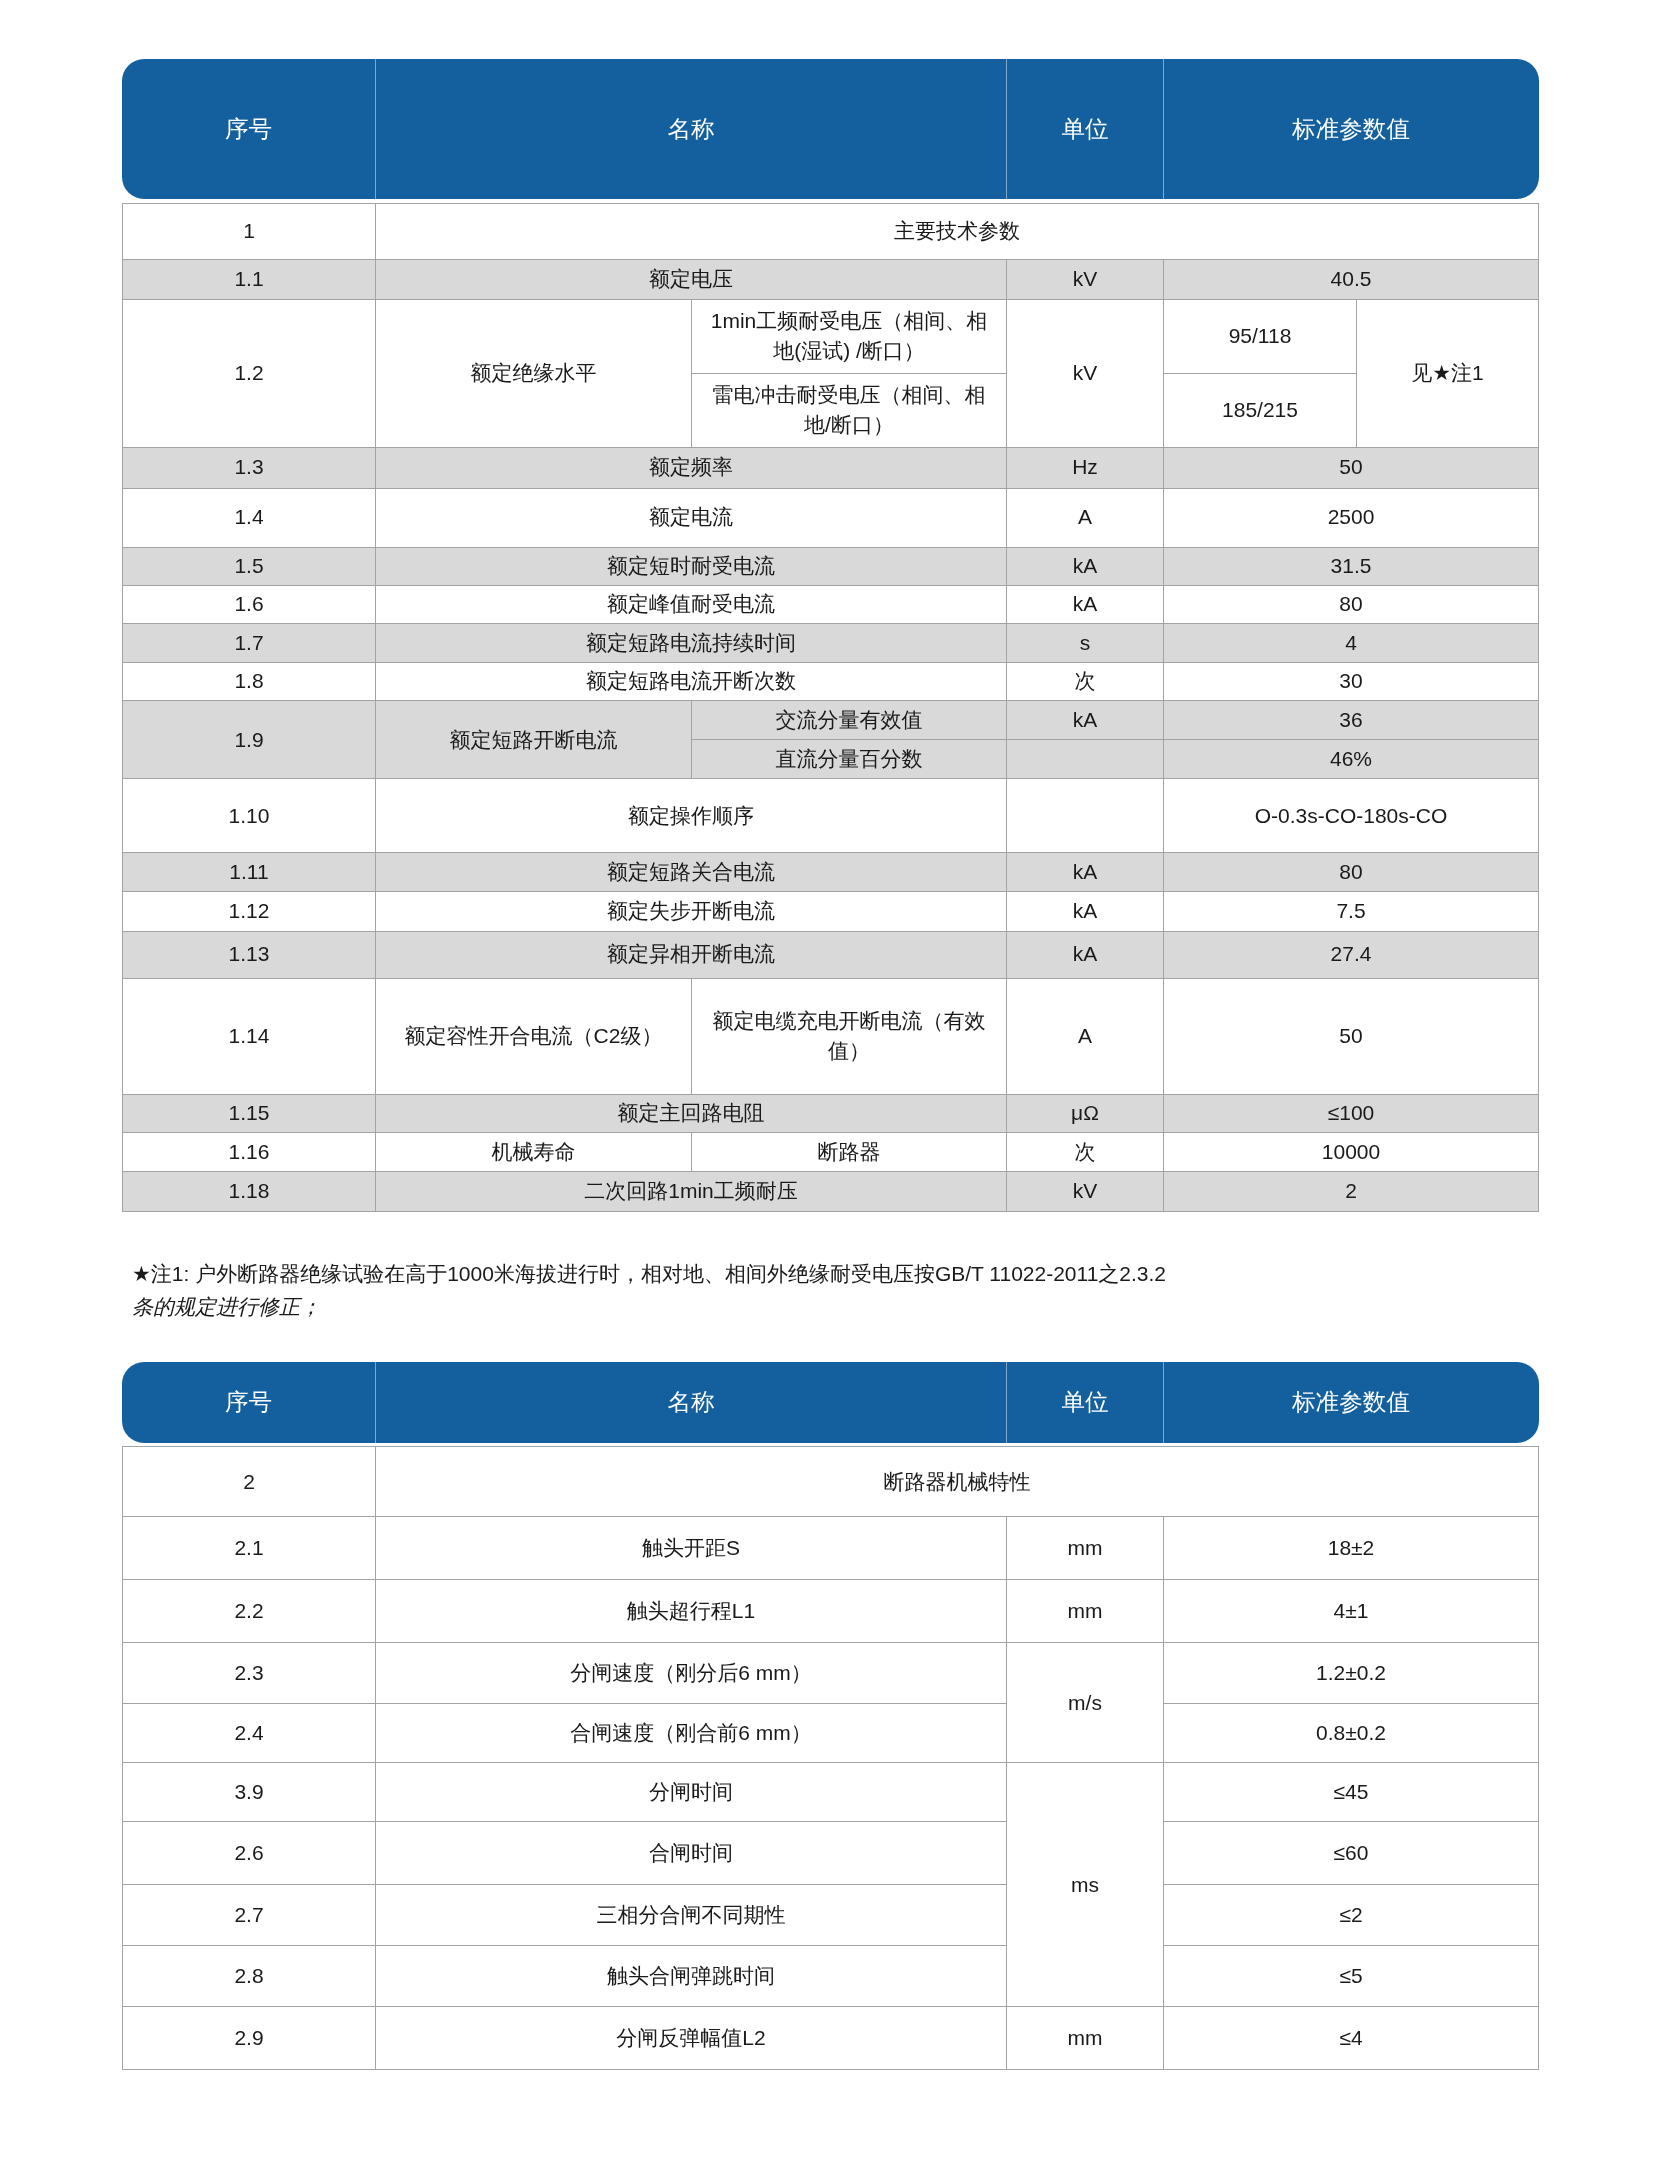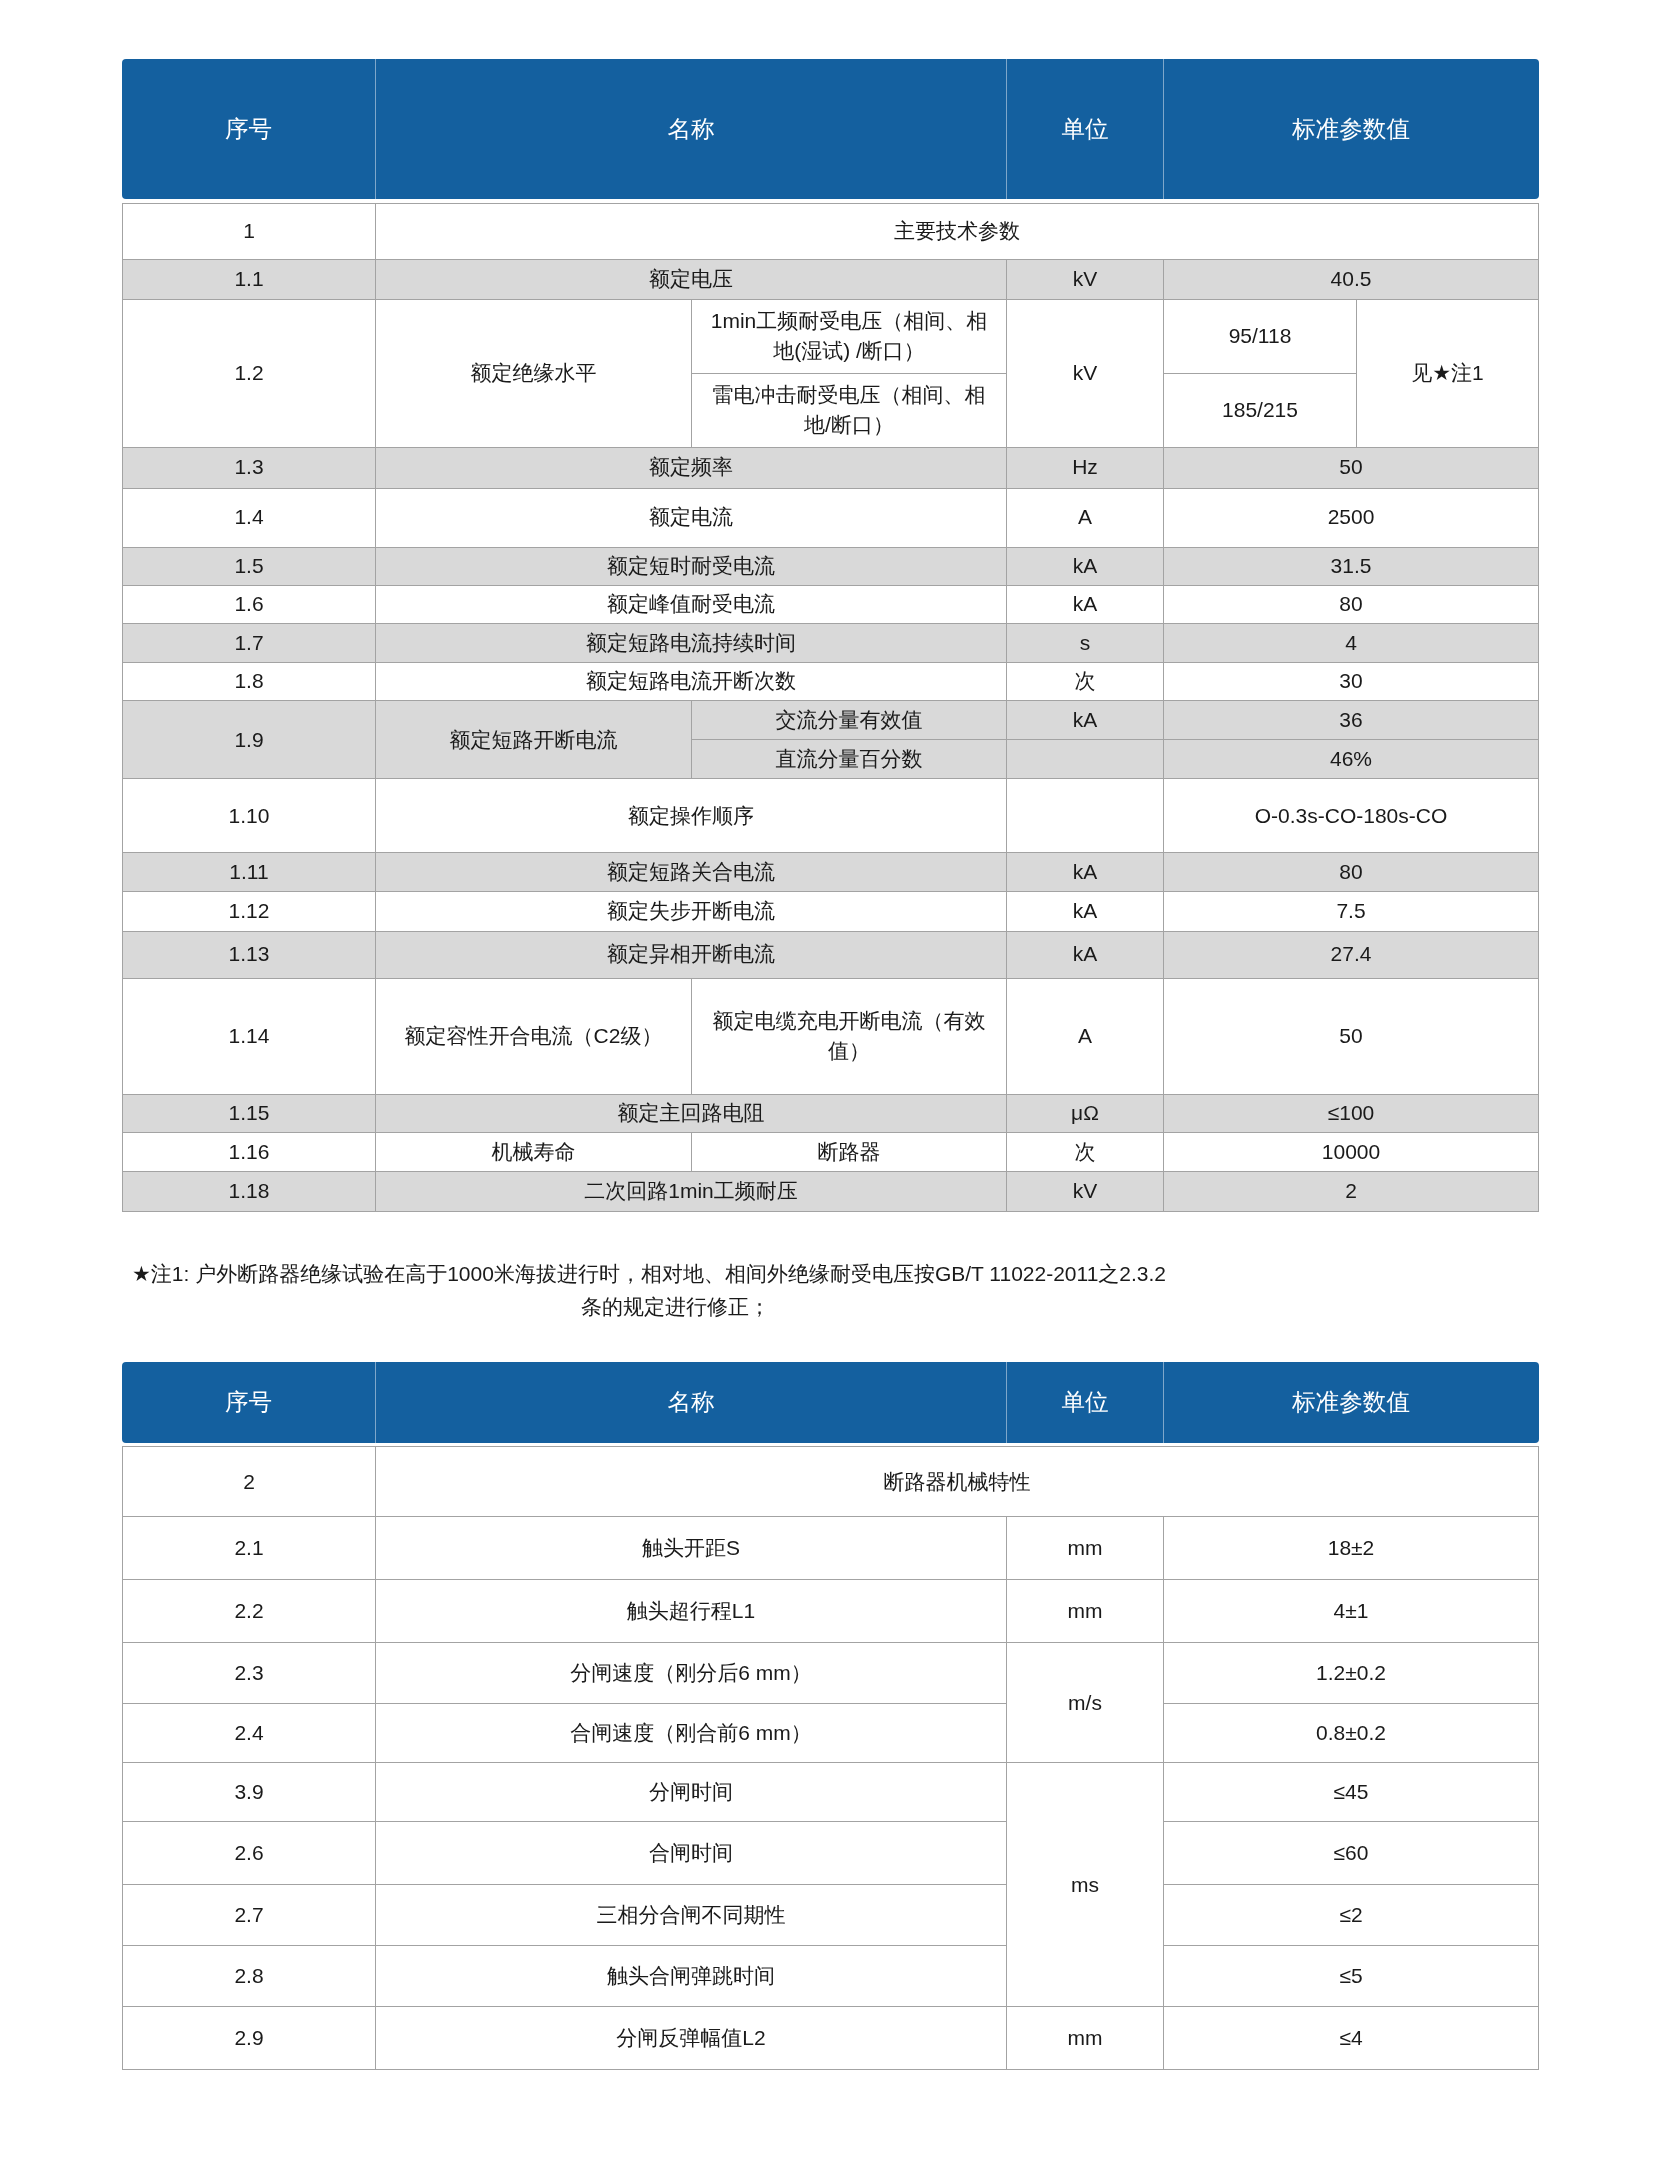--- a/index.html
+++ b/index.html
@@ -22,21 +22,21 @@
   }
   .sheet{padding:59px 0 114px 122px;}
 
   
   .thead{
     display:grid;
     grid-template-columns:253px 631px 157px 375px;
     width:1417px;
     background:var(--header-bg);
     color:var(--header-text);
-    border-radius:4px;
+    border-radius:22px;
     font-size:23.6px;
     margin-bottom:3.5px;
   }
   .thead.h160{height:140px;}
   .thead.h93{height:81px;}
   .thead .hc{
     display:flex;align-items:center;justify-content:center;
     border-left:1.7px solid rgba(255,255,255,.45);
   }
   .thead .hc:first-child{border-left:none;}
@@ -67,21 +67,21 @@
   .h85{height:74px}.h105{height:116px}
 
   
   .note{
     width:1087px;
     margin:45px 0 38px 10px;
     font-size:21px;
     line-height:1.6;
   }
   .note .l1{white-space:nowrap;}
-  .note .l2{text-align:center;}
+  .note .l2{text-align:left;font-style:italic;}
 </style>
 </head>
 <body>
 
 <div class="sheet">
 
   <div class="thead h160">
     <div class="hc">序号</div>
     <div class="hc">名称</div>
     <div class="hc">单位</div>

